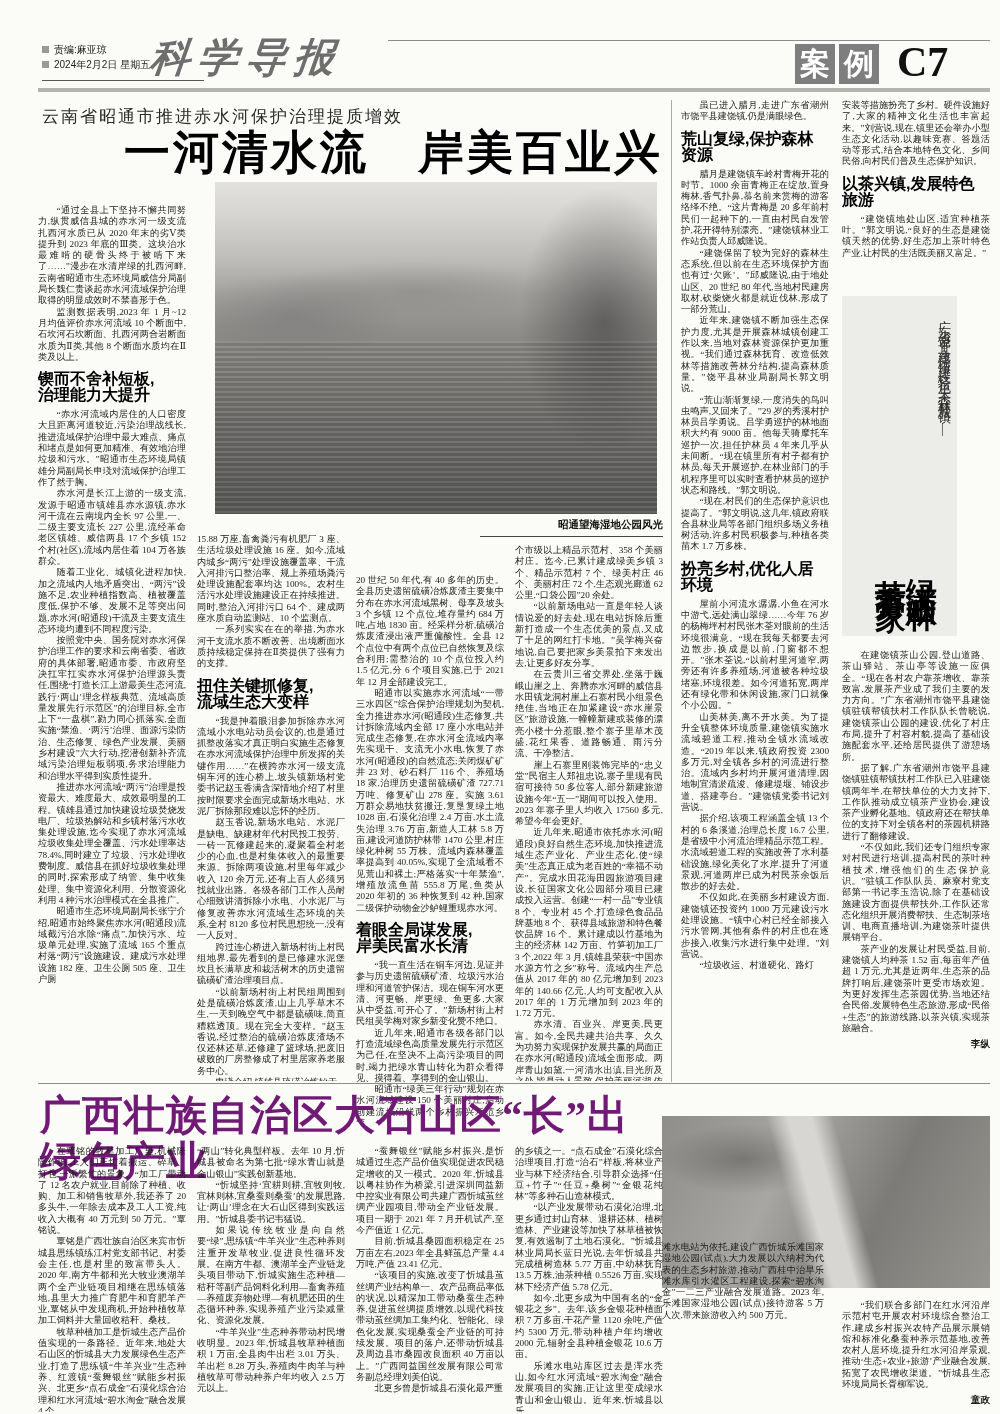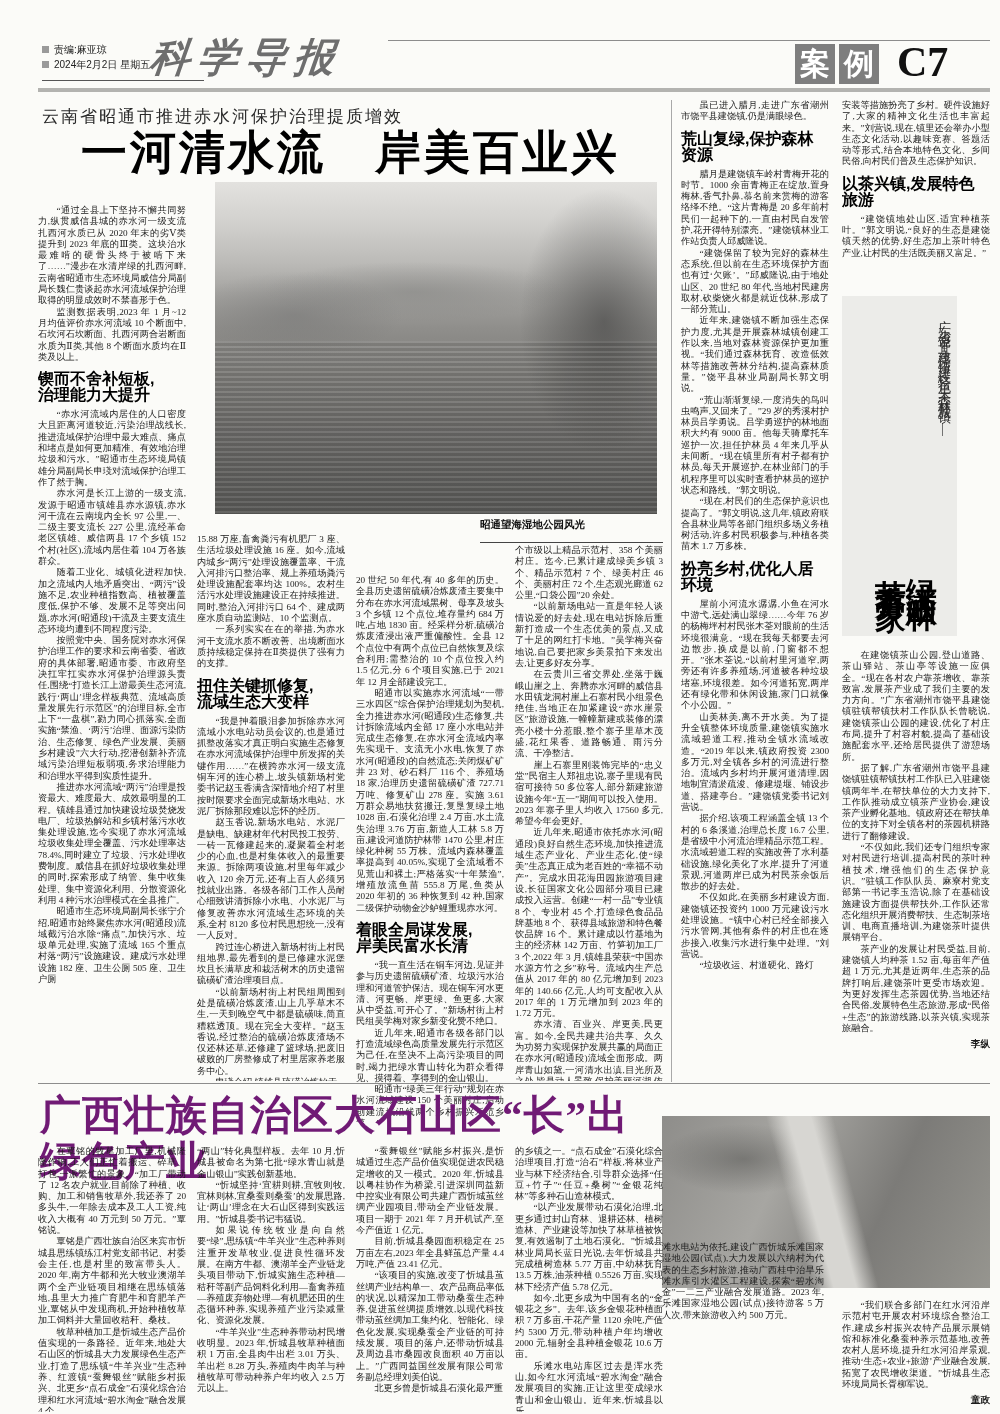--- a/index.html
+++ b/index.html
@@ -22,21 +22,21 @@
   .photo1{background:
     radial-gradient(ellipse 120px 190px at 88% 42%, rgba(45,45,45,.5), transparent 70%),
     radial-gradient(ellipse 150px 60px at 18% 40%, rgba(110,110,110,.45), transparent 72%),
     radial-gradient(ellipse 200px 40px at 45% 33%, rgba(130,130,128,.5), transparent 75%),
     linear-gradient(180deg,#e3e2df 0%,#d2d1ce 12%,#bcbbb8 24%,#a3a29f 34%,#8f8e8b 44%,#7d7c79 58%,#6b6a68 76%,#595957 100%);}
   .photo1 .refl{position:absolute;left:0;right:0;bottom:0;height:52%;background:repeating-linear-gradient(180deg,rgba(255,255,255,.07) 0 2px,rgba(0,0,0,.09) 2px 5px);}
   .photo2{background:
     linear-gradient(75deg, transparent 40%, #d7d6d2 46%, #d7d6d2 52%, transparent 58%),
     radial-gradient(ellipse 120px 50px at 25% 25%, rgba(60,60,58,.4), transparent 70%),
     linear-gradient(115deg,#8e8d8a 0%,#a7a6a2 35%,#7c7b78 65%,#96958f 100%);}
-  .caption{font:bold 10.5px/14px "Liberation Sans","DejaVu Sans",sans-serif;color:#111;border-bottom:1px solid #444;padding-bottom:11px;}
+  .caption{font:bold 10.5px/14px "Liberation Sans","DejaVu Sans",sans-serif;text-align:right;color:#111;border-bottom:1px solid #444;padding-bottom:5px;}
   
   .col{font-size:9.2px;line-height:11.3px;text-align:justify;overflow:hidden;color:#1b1b1b;}
   .para{margin:0;}
   .para.p{text-indent:2em;}
   .para.cont{text-indent:0;}
   .para.sub{font-family:"Liberation Sans","DejaVu Sans",sans-serif;font-weight:bold;font-size:16px;line-height:16px;margin:8px 0 6px;text-align:left;white-space:pre-line;color:#000;}
   .para.by{text-align:right;font-family:"Liberation Sans","DejaVu Sans",sans-serif;font-weight:bold;margin-top:4px;font-size:9.6px;}
   .vrule{width:1px;background:#a8a8a8;}
   
   .vblock{background:#ecece9;writing-mode:vertical-rl;display:flex;flex-direction:row;padding:14px 6px 10px 6px;box-sizing:border-box;}
@@ -53,21 +53,21 @@
 <div class="abs hdr-underline" style="left:42px;top:80px;width:162px;"></div>
 <div class="abs masthead" style="left:150px;top:36px;">科学导报</div>
 <div class="abs rule" style="left:388px;top:40px;width:602px;height:1px;"></div>
 <div class="abs" style="left:795px;top:44px;">
   <span class="sec-box">案</span><span class="sec-box">例</span>
 </div>
 <div class="abs pageno" style="left:897px;top:40px;">C7</div>
 <div class="abs band" style="left:38px;top:88px;width:952px;height:4px;"></div>
 
 <div class="abs kicker" style="left:42px;top:106px;">云南省昭通市推进赤水河保护治理提质增效</div>
-<div class="abs headline" style="left:38px;top:126px;width:625px;">一河清水流　岸美百业兴</div>
+<div class="abs headline" style="left:38px;top:126px;width:625px;text-align:right;">一河清水流　岸美百业兴</div>
 
 <div class="abs photo1" style="left:215px;top:182px;width:442px;height:332px;">
     <div class="refl"></div>
   </div>
 <div class="abs caption" style="left:480px;top:517px;width:183px;">昭通望海湿地公园风光</div>
 
 <div class="abs col" style="left:38px;top:205px;width:148px;height:876px;">
     <div class="para p">“通过全县上下坚持不懈共同努力,纵贯威信县城的赤水河一级支流扎西河水质已从 2020 年末的劣Ⅴ类提升到 2023 年底的Ⅲ类。这块治水最难啃的硬骨头终于被啃下来了……”漫步在水清岸绿的扎西河畔,云南省昭通市生态环境局威信分局副局长魏仁贵谈起赤水河流域保护治理取得的明显成效时不禁喜形于色。</div>
     <div class="para p">监测数据表明,2023 年 1 月~12 月均值评价赤水河流域 10 个断面中,石坎河石坎断面、扎西河两合岩断面水质为Ⅱ类,其他 8 个断面水质均在Ⅱ类及以上。</div>
     <div class="para sub">锲而不舍补短板,

